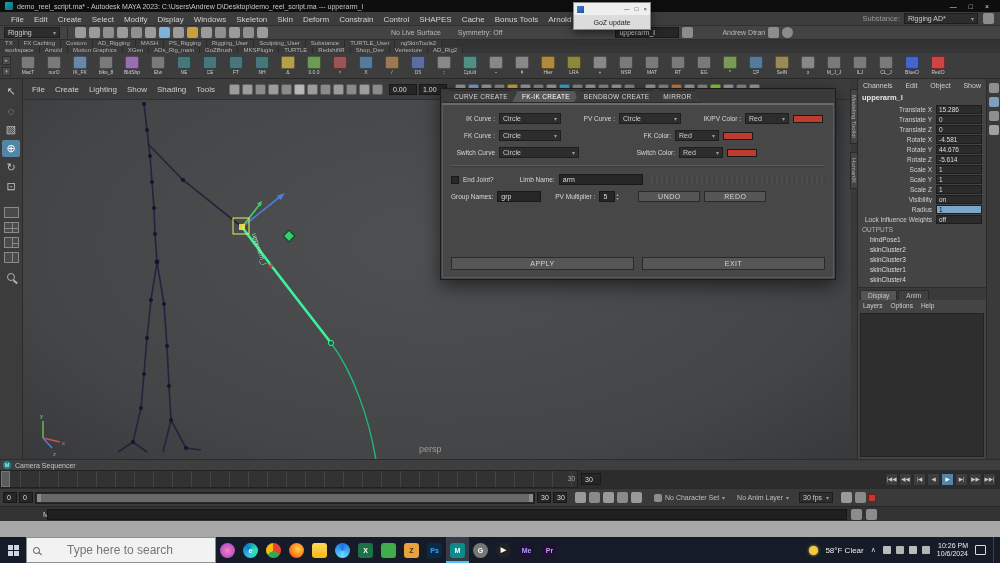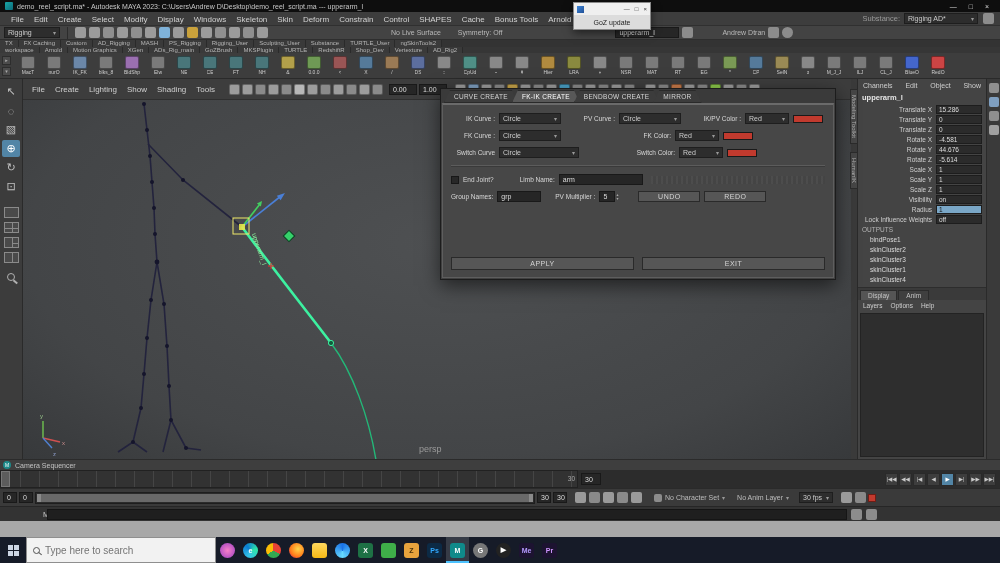--- a/index.html
+++ b/index.html
@@ -113,21 +113,21 @@
   .helpline{left:0;top:521px;width:1000px;height:16px;background:#a8a8a8;}
 
   
   .taskbar{left:0;top:537px;width:1000px;height:26px;background:#161b28;display:flex;align-items:center;}
   .start{width:26px;height:26px;display:flex;align-items:center;justify-content:center;}
   .winlogo{display:grid;grid-template-columns:5px 5px;gap:1px;}
   .winlogo i{width:5px;height:5px;background:#cdd6e4;display:block;}
   .searchbox{width:190px;height:26px;background:#f2f2f2;border:1px solid #8f8f8f;display:flex;align-items:center;gap:5px;padding:0 6px;}
   .sglass{width:7px;height:7px;border:1.4px solid #555;border-radius:50%;position:relative;flex:none;}
   .sglass::after{content:"";position:absolute;width:4px;height:1.4px;background:#555;right:-3px;bottom:-2px;transform:rotate(40deg);}
-  .searchbox input{border:none;background:transparent;outline:none;font-size:10px;color:#555;width:150px;font-family:"Liberation Sans",sans-serif;}
+  .searchbox input{border:none;background:transparent;outline:none;font-size:12px;color:#555;width:150px;font-family:"Liberation Sans",sans-serif;text-align:center;}
   .tapp{width:23px;height:26px;display:flex;align-items:center;justify-content:center;flex:none;}
   .tapp.active{background:rgba(255,255,255,.14);box-shadow:inset 0 -2px 0 #4cc2ff;}
   .tglyph{width:15px;height:15px;display:flex;align-items:center;justify-content:center;font-size:7px;font-weight:bold;color:#fff;border-radius:3px;}
   .tray{margin-left:auto;display:flex;align-items:center;gap:7px;padding-right:4px;}
   .sun{width:9px;height:9px;border-radius:50%;background:#f6c945;box-shadow:0 0 3px #f6c945;flex:none;}
   .traytext{font-size:8px;color:#ececec;white-space:nowrap;}
   .chev{font-size:7px;color:#ddd;}
   .tico{width:8px;height:8px;background:#d8d8d8;opacity:.85;border-radius:1px;flex:none;}
   .clock{display:flex;flex-direction:column;align-items:flex-end;font-size:7px;color:#ececec;line-height:8px;}
   .notif{width:11px;height:10px;border:1px solid #dcdcdc;border-radius:1px;}
@@ -803,20 +803,37 @@
         <span class="tapp">
           <span class="tglyph" style="background: rgb(34, 34, 34); border-radius: 50%;">▶</span>
         </span>
         <span class="tapp">
           <span class="tglyph" style="background: rgb(29, 19, 49); color: rgb(181, 154, 255);">Me</span>
         </span>
         <span class="tapp">
           <span class="tglyph" style="background: rgb(29, 19, 49); color: rgb(207, 150, 255);">Pr</span>
         </span>
       </span>
+    <span class="tray">
+      <span class="sun"></span>
+      <span class="traytext">58°F Clear</span>
+      <span class="chev">∧</span>
+      <span class="row" style="gap:5px;">
+          <span class="tico" style="background: rgb(216, 216, 216);"></span>
+          <span class="tico" style="background: rgb(207, 207, 207);"></span>
+          <span class="tico" style="background: rgb(216, 216, 216);"></span>
+          <span class="tico" style="background: rgb(207, 207, 207);"></span>
+        </span>
+      <span class="clock">
+        <span>10:26 PM</span>
+        <span>10/6/2024</span>
+      </span>
+      <span class="notif"></span>
+      <span class="showdesk"></span>
+    </span>
   </div>
 
   <div class="abs dialog">
     <div class="dtabs">
         <span class="dtab">CURVE CREATE</span>
         <span class="dtab active">FK-IK CREATE</span>
         <span class="dtab">BENDBOW CREATE</span>
         <span class="dtab">MIRROR</span>
       </div>
     <div class="dbody">

